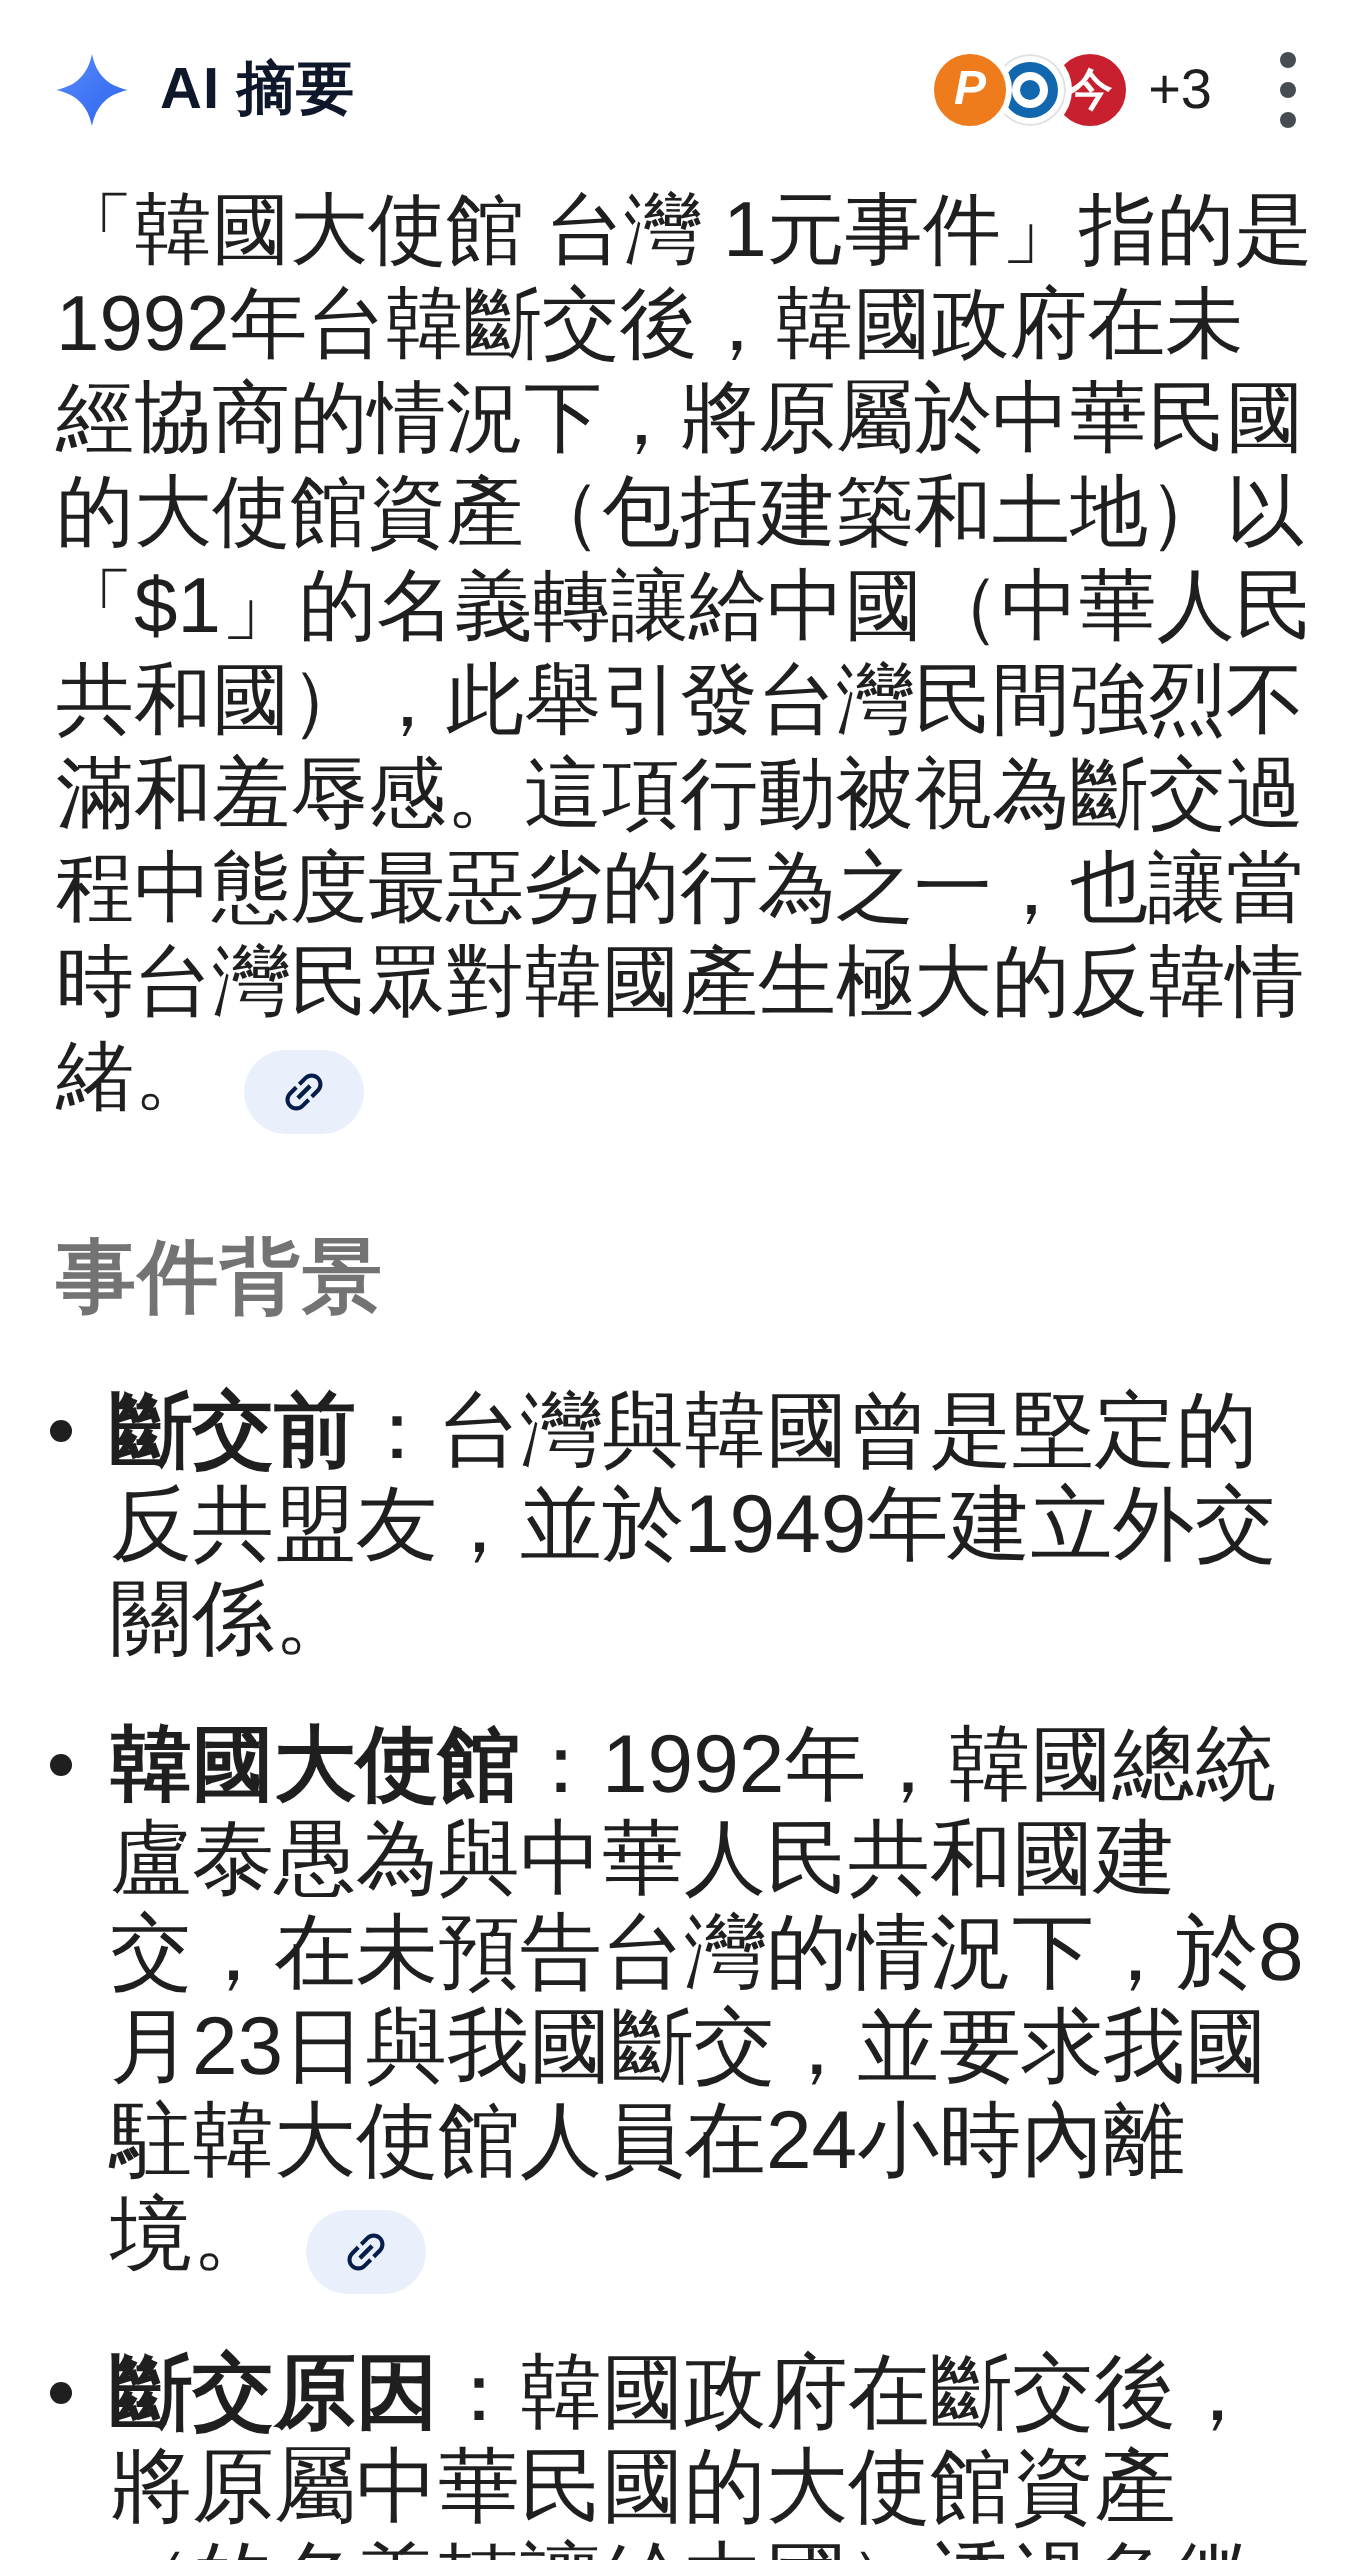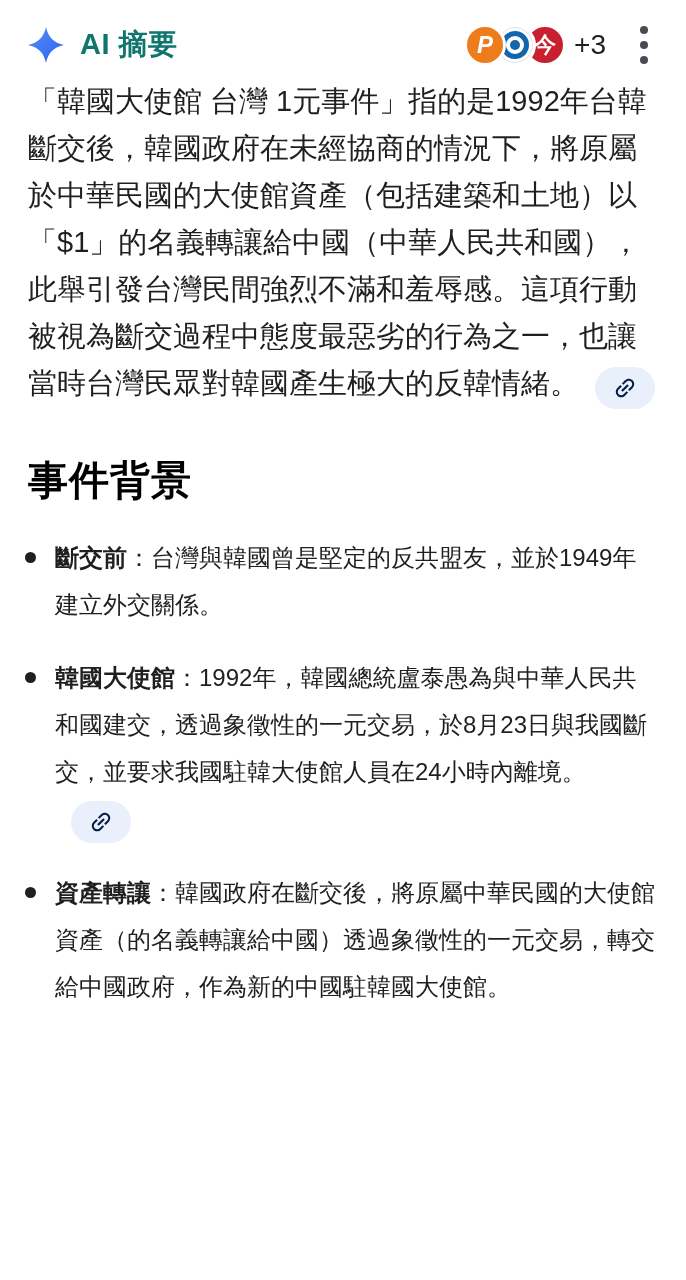--- a/index.html
+++ b/index.html
@@ -17,21 +17,21 @@
   
   .header {
     display: flex;
     align-items: center;
     padding: 22px 0 10px 0;
   }
   .sparkle { width: 36px; height: 36px; flex: 0 0 auto; }
   .title {
     font-size: 29px;
     font-weight: 600;
-    color: #0f766e;
+    color: #0f172a;
     margin-left: 16px;
     letter-spacing: 0.5px;
   }
   .header-right {
     margin-left: auto;
     display: flex;
     align-items: center;
   }
   .favicons { display: flex; align-items: center; cursor: pointer; }
   .favicon {
@@ -65,51 +65,52 @@
     padding: 4px;
     cursor: pointer;
   }
   .dots-menu i {
     width: 8px; height: 8px; border-radius: 50%;
     background: #474b52; display: block;
   }
 
   
   .summary {
-    font-size: 29px;
+    margin-top: 14px;
+    font-size: 39px;
     line-height: 47px;
     color: #1f1f1f;
   }
   .link-chip {
     display: inline-flex;
     align-items: center;
     justify-content: center;
     width: 60px; height: 42px;
     border-radius: 21px;
     background: #e9effb;
     vertical-align: -8px;
     margin-left: 16px;
     cursor: pointer;
   }
   .link-chip svg { width: 26px; height: 26px; transform: rotate(-45deg); }
 
   .section-heading {
     font-size: 40px;
     font-weight: 700;
-    color: #000000;
+    color: #737373;
     margin: 44px 0 14px 0;
     letter-spacing: 1px;
   }
 
   ul.bullets { list-style: none; margin: 0; padding: 0; }
   ul.bullets li {
     position: relative;
     padding-left: 27px;
     margin-top: 26px;
-    font-size: 24px;
+    font-size: 41px;
     line-height: 47px;
   }
   ul.bullets li .dot {
     position: absolute;
     left: -3px; top: 18px;
     width: 11px; height: 11px;
     border-radius: 50%;
     background: #1f1f1f;
   }
   .term { font-weight: 700; }
@@ -161,29 +162,29 @@
   </div>
 
   <div class="section-heading">事件背景</div>
   <ul class="bullets">
     <li>
       <span class="dot"></span>
       <span class="term">斷交前</span><span>：</span><span>台灣與韓國曾是堅定的反共盟友，並於1949年建立外交關係。</span>
     </li>
     <li>
       <span class="dot"></span>
-      <span class="term">韓國大使館</span><span>：</span><span>1992年，韓國總統盧泰愚為與中華人民共和國建交，透過象徵性的一元交易，於8月23日與我國斷交，並要求我國駐韓大使館人員在24小時內離境。</span><span class="link-chip">
+      <span class="term">韓國大使館</span><span>：</span><span>1992年，韓國總統盧泰愚為與中華人民共和國建交，在未預告台灣的情況下，於8月23日與我國斷交，並要求我國駐韓大使館人員在24小時內離境。</span><span class="link-chip">
         <svg viewBox="0 0 24 24" fill="#041e49">
           <path d="M3.9 12c0-1.71 1.39-3.1 3.1-3.1h4V7H7c-2.76 0-5 2.24-5 5s2.24 5 5 5h4v-1.9H7c-1.71 0-3.1-1.39-3.1-3.1zM8 13h8v-2H8v2zm9-6h-4v1.9h4c1.71 0 3.1 1.39 3.1 3.1s-1.39 3.1-3.1 3.1h-4V17h4c2.76 0 5-2.24 5-5s-2.24-5-5-5z"></path>
         </svg>
       </span>
     </li>
   </ul>
 
   <ul class="bullets">
     <li>
       <span class="dot"></span>
-      <span class="term">資產轉讓</span><span>：</span><span>韓國政府在斷交後，將原屬中華民國的大使館資產（的名義轉讓給中國）透過象徵性的一元交易，轉交給中國政府，作為新的中國駐韓國大使館。</span>
+      <span class="term">斷交原因</span><span>：</span><span>韓國政府在斷交後，將原屬中華民國的大使館資產（的名義轉讓給中國）透過象徵性的一元交易，轉交給中國政府，作為新的中國駐韓國大使館。</span>
     </li>
 
   </ul>
 
 </div>
 
 </body></html>

